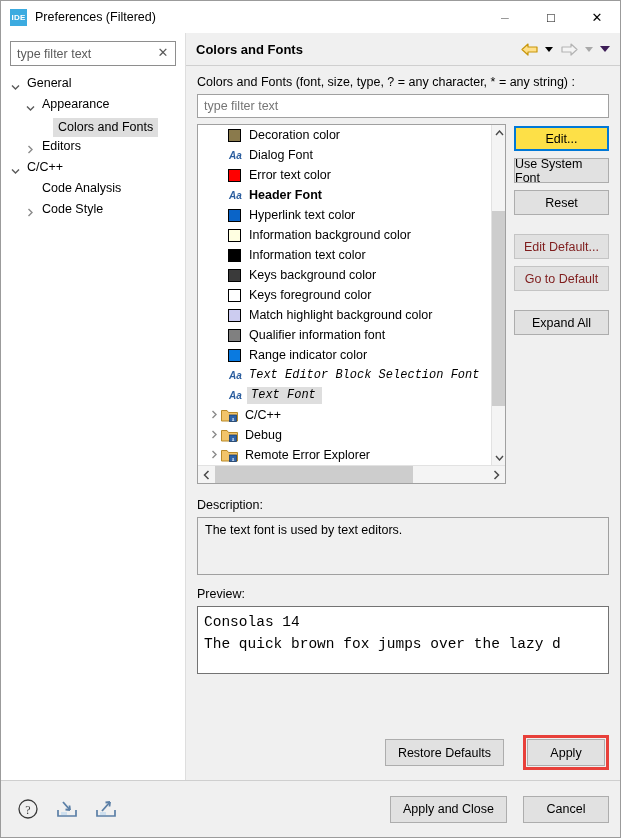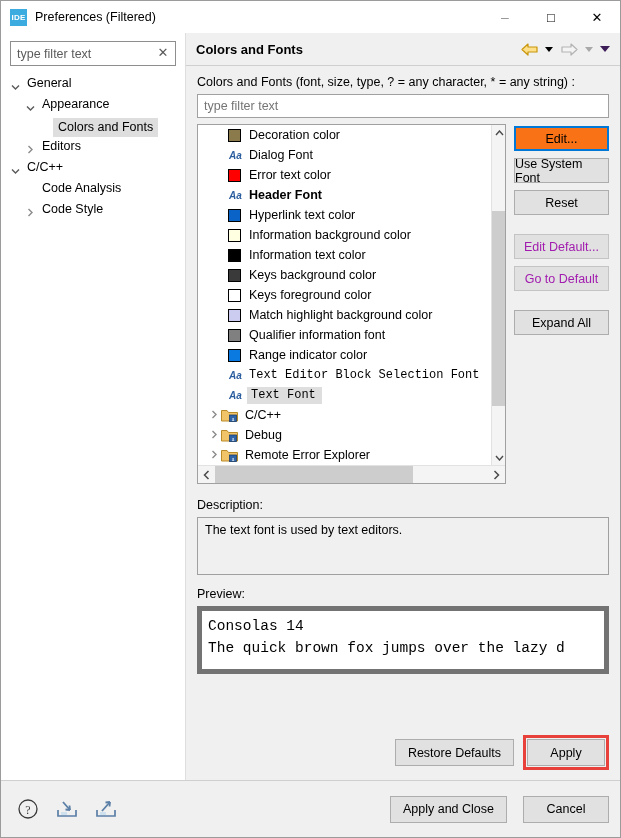--- a/index.html
+++ b/index.html
@@ -224,21 +224,21 @@
     font-style: italic;
     color: #2a5d9e;
     font-family: Liberation Sans, sans-serif;
     text-align: center;
   }
   .lrow .txt.sel {
     background: #dedede;
     padding: 1px 6px 2px 4px;
     margin-left: -2px;
   }
-  .mono { font-family: "Liberation Mono", monospace; font-size: 12px; }
+  .mono { font-family: "Liberation Mono", monospace; font-size: 12px; font-style: italic; }
   .bold { font-weight: bold; }
 
   .narrow {
     width: 15px; flex: 0 0 15px;
     text-align: center;
     color: #7a7a7a;
     font-size: 9px;
   }
   .folder {
     width: 17px; height: 14px;
@@ -303,57 +303,57 @@
     color: #000;
     font-family: "Liberation Sans", sans-serif;
     display: flex;
     align-items: center;
     justify-content: center;
     margin-bottom: 7px;
     cursor: default;
   }
   .btn.focus {
     border: 2px solid #0078d7;
-    background: #f97316;
-  }
-  .btn.dis { color: #a21caf; border-color: #c4c4c4; background: #e1e1e1; }
+    background: #fde047;
+  }
+  .btn.dis { color: #7f1d1d; border-color: #c4c4c4; background: #e1e1e1; }
   .btn.spacer-top { margin-top: 12px; }
 
   
   #desc-label { margin-top: 14px; }
   #descbox {
     height: 58px;
     border: 1px solid #a0a0a0;
     background: #f0f0f0;
     font-size: 12.5px;
     padding: 5px 7px;
     margin-bottom: 12px;
   }
   #prevbox {
     height: 68px;
-    border: 5px solid #737373;
+    border: 1px solid #737373;
     background: #ffffff;
     padding: 4px 6px;
     overflow: hidden;
     white-space: nowrap;
   }
   .prevline {
     font-family: "Liberation Mono", monospace;
     font-size: 14.5px;
     line-height: 22px;
     white-space: nowrap;
   }
 
   
   #midbtns {
     display: flex;
     justify-content: flex-end;
     align-items: center;
     padding: 12px 11px 10px 11px;
-    gap: 9px;
+    gap: 19px;
     flex: 0 0 auto;
   }
   .wbtn {
     height: 27px;
     min-width: 86px;
     border: 1px solid #adadad;
     background: #e1e1e1;
     font-size: 12.5px;
     display: flex; align-items: center; justify-content: center;
     padding: 0 12px;

